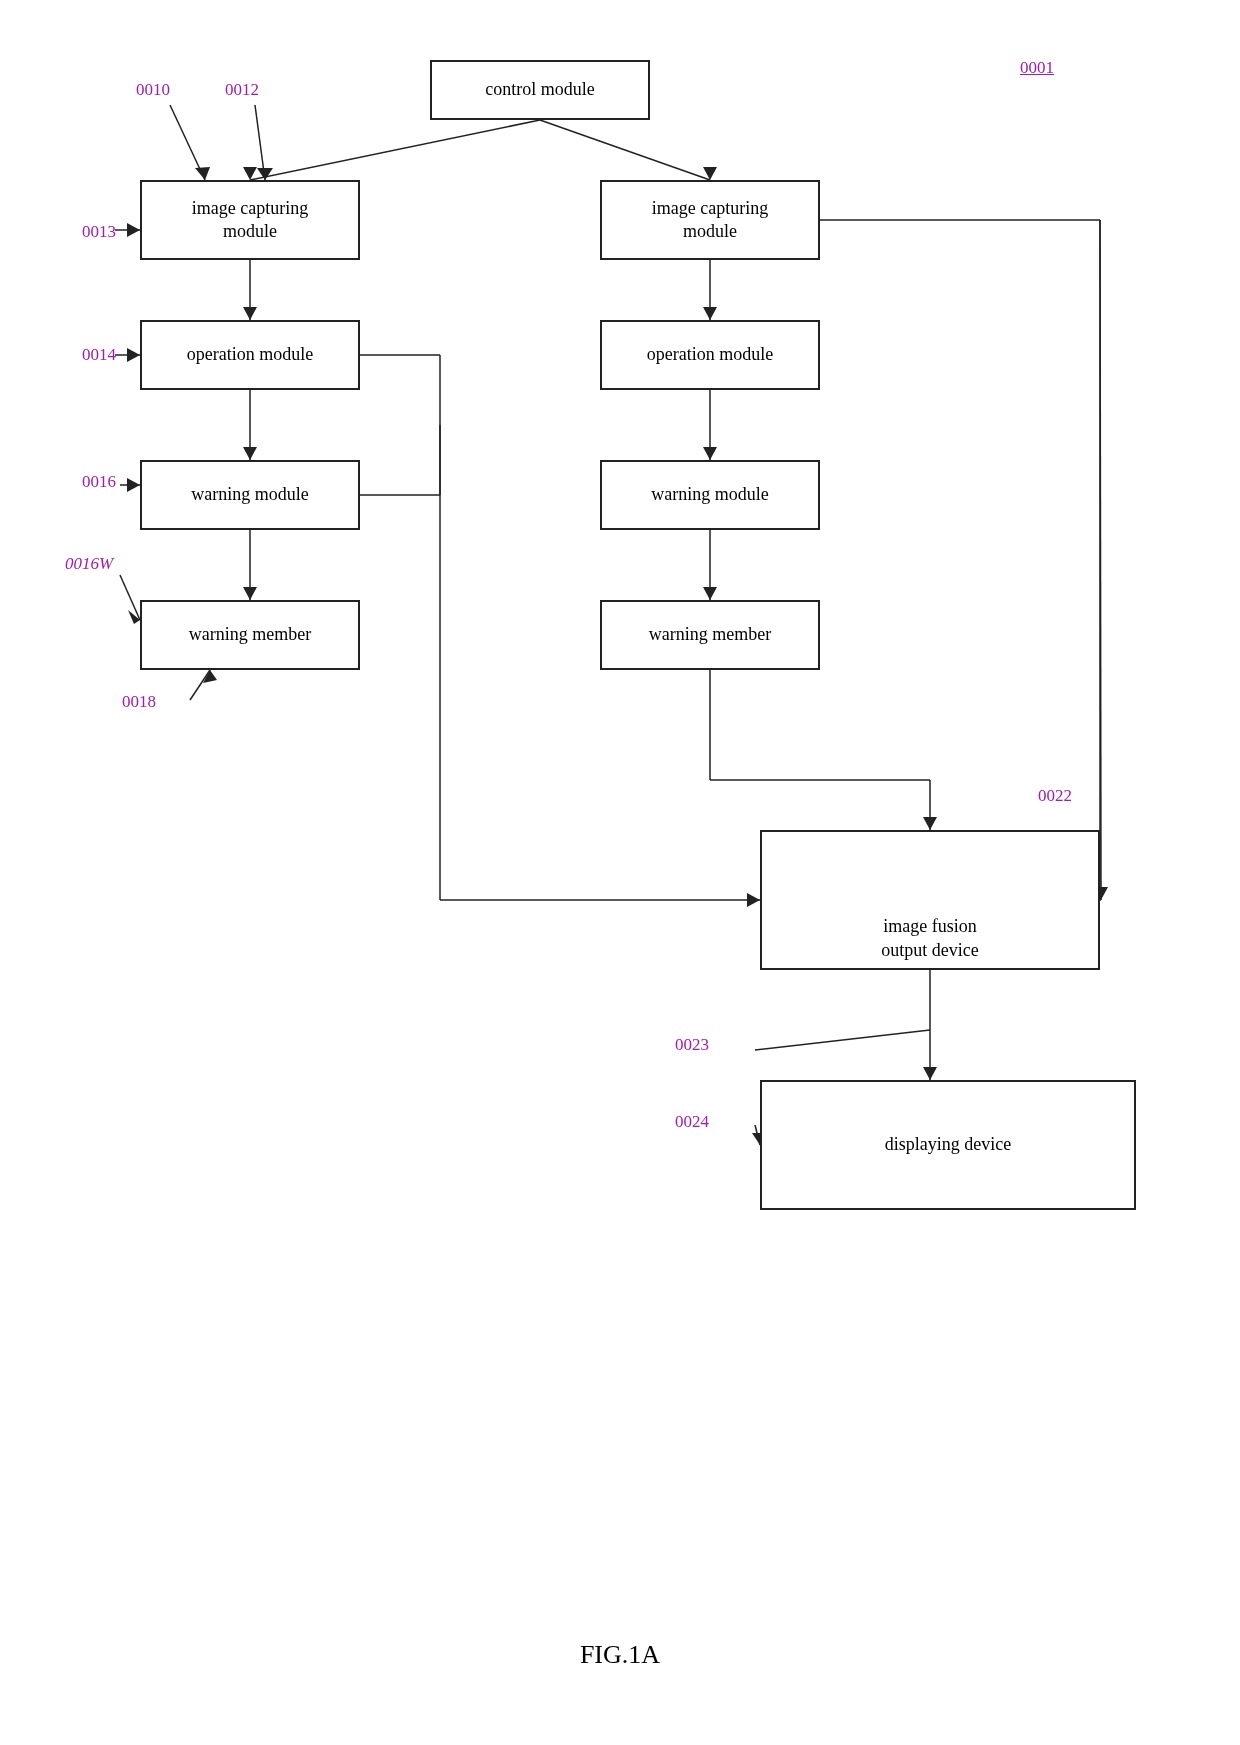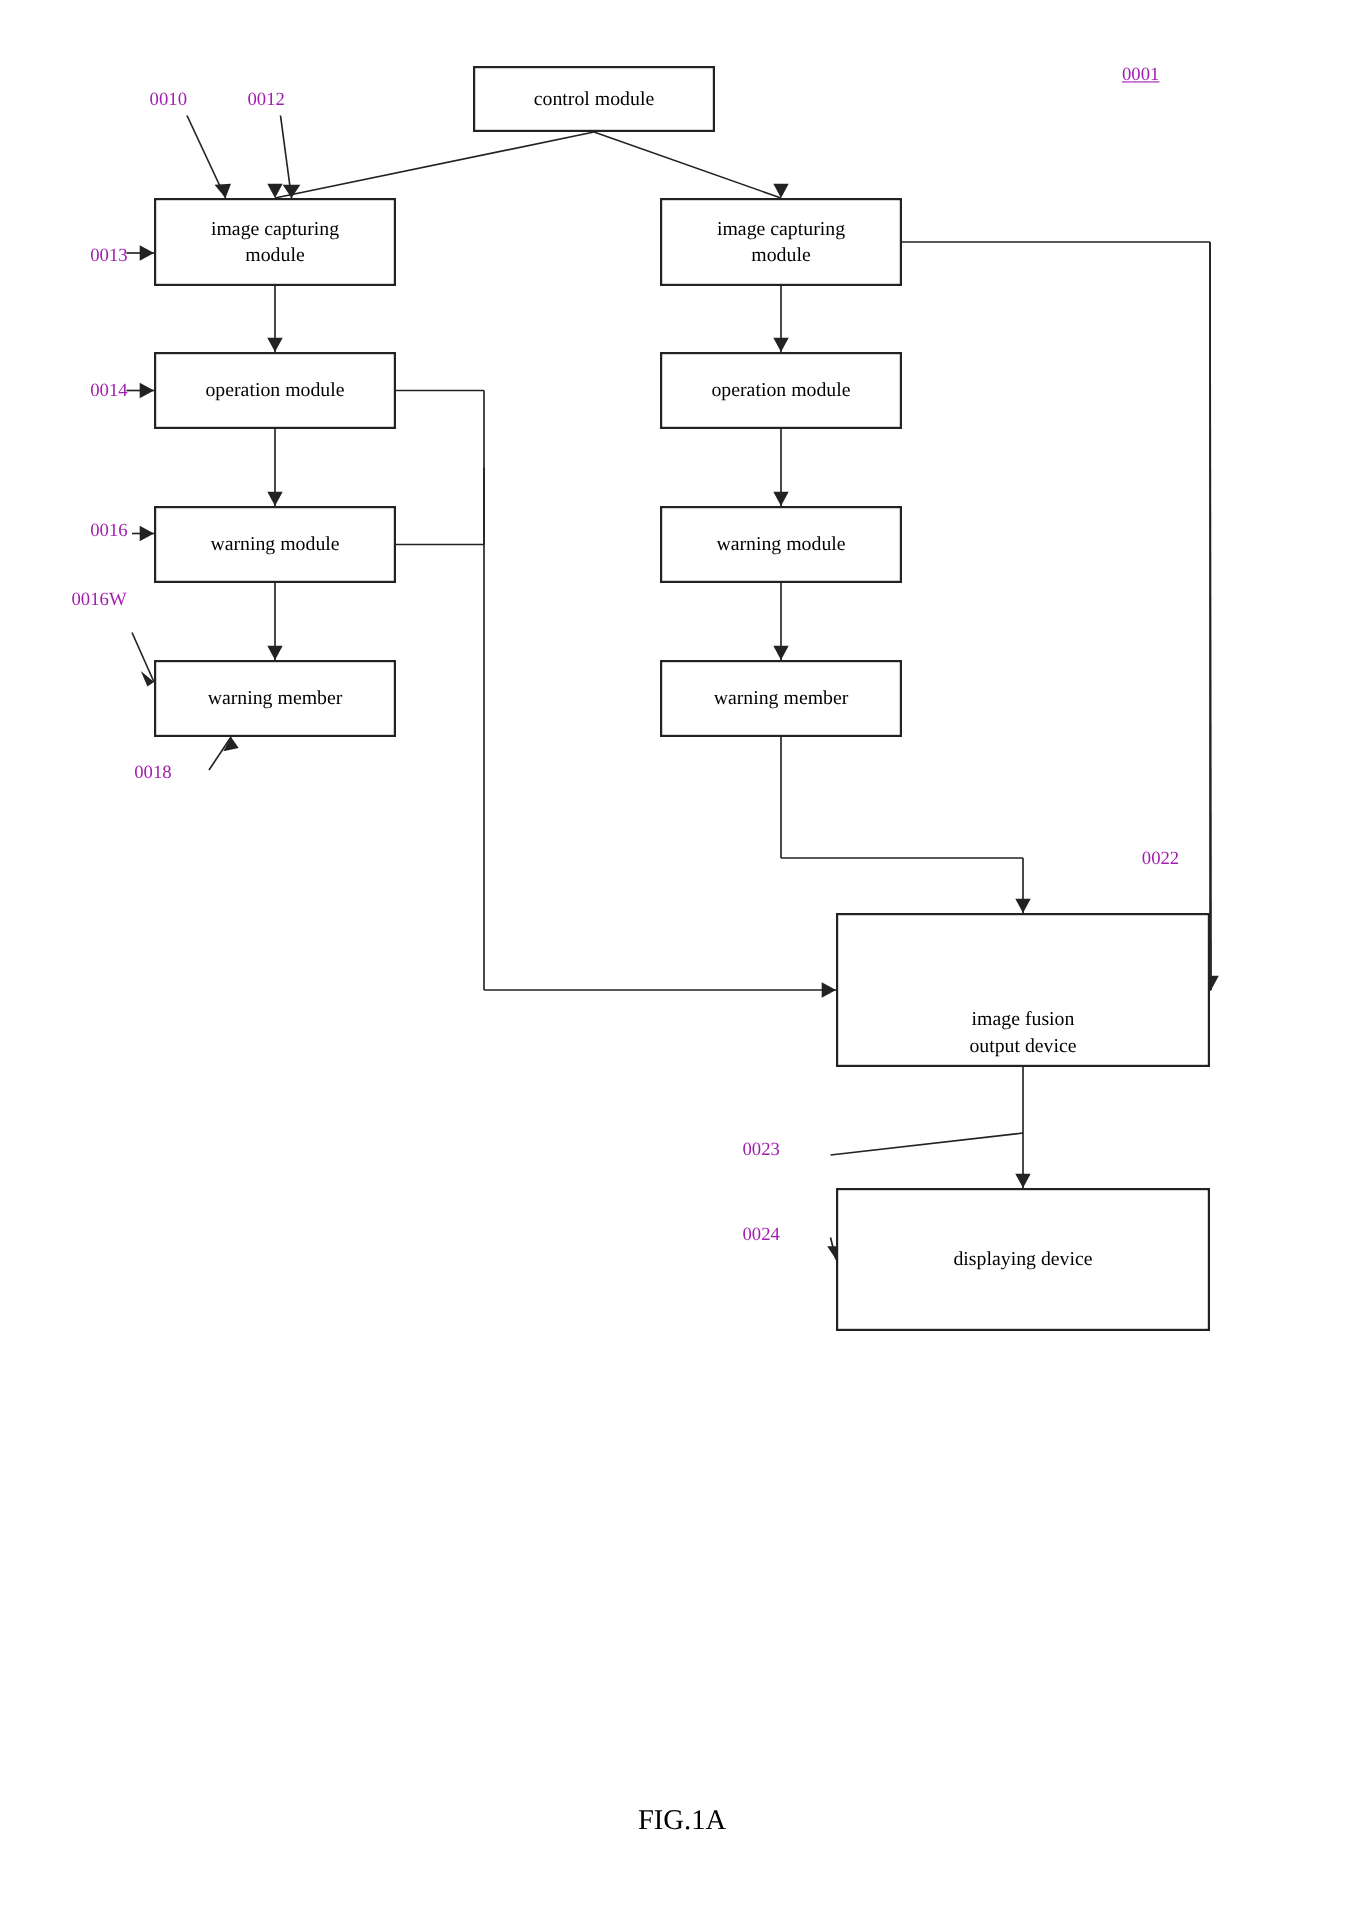--- a/index.html
+++ b/index.html
@@ -168,41 +168,41 @@
   </div>
 
   <div class="box" style="left:540px; top:570px; width:220px; height:70px;">
     <span>warning member</span>
   </div>
 
   <div class="box" style="left:700px; top:800px; width:340px; height:140px;align-items:flex-end;">
     <span>image fusion<br>output device</span>
   </div>
 
-  <div class="box" style="left:700px; top:1050px; width:340px; height:130px;">
+  <div class="box" style="left:700px; top:1050px; width:376px; height:130px;">
     <span>displaying device</span>
   </div>
 
   <span class="label" style="left:960px; top:28px; text-decoration: underline;">0001</span>
 
   <span class="label" style="left:76px; top:50px;">0010</span>
 
   <span class="label" style="left:165px; top:50px;">0012</span>
 
   <span class="label" style="left:22px; top:192px;">0013</span>
 
   <span class="label" style="left:22px; top:315px;">0014</span>
 
   <span class="label" style="left:22px; top:442px;">0016</span>
 
-  <span class="label" style="left:5px; top:505px;">0016W</span>
+  <span class="label" style="left:5px; top:524px;font-style:italic;">0016W</span>
 
   <span class="label" style="left:62px; top:662px;">0018</span>
 
-  <span class="label" style="left:978px; top:740px;">0022</span>
+  <span class="label" style="left:978px; top:756px;">0022</span>
 
   <span class="label" style="left:615px; top:1005px;">0023</span>
 
   <span class="label" style="left:615px; top:1082px;">0024</span>
 
   <div class="fig-label" style="position:absolute; bottom:10px; left:50%; transform:translateX(-50%); font-size:26px;">
     <span>FIG.1A</span>
   </div>
 </div>
 

